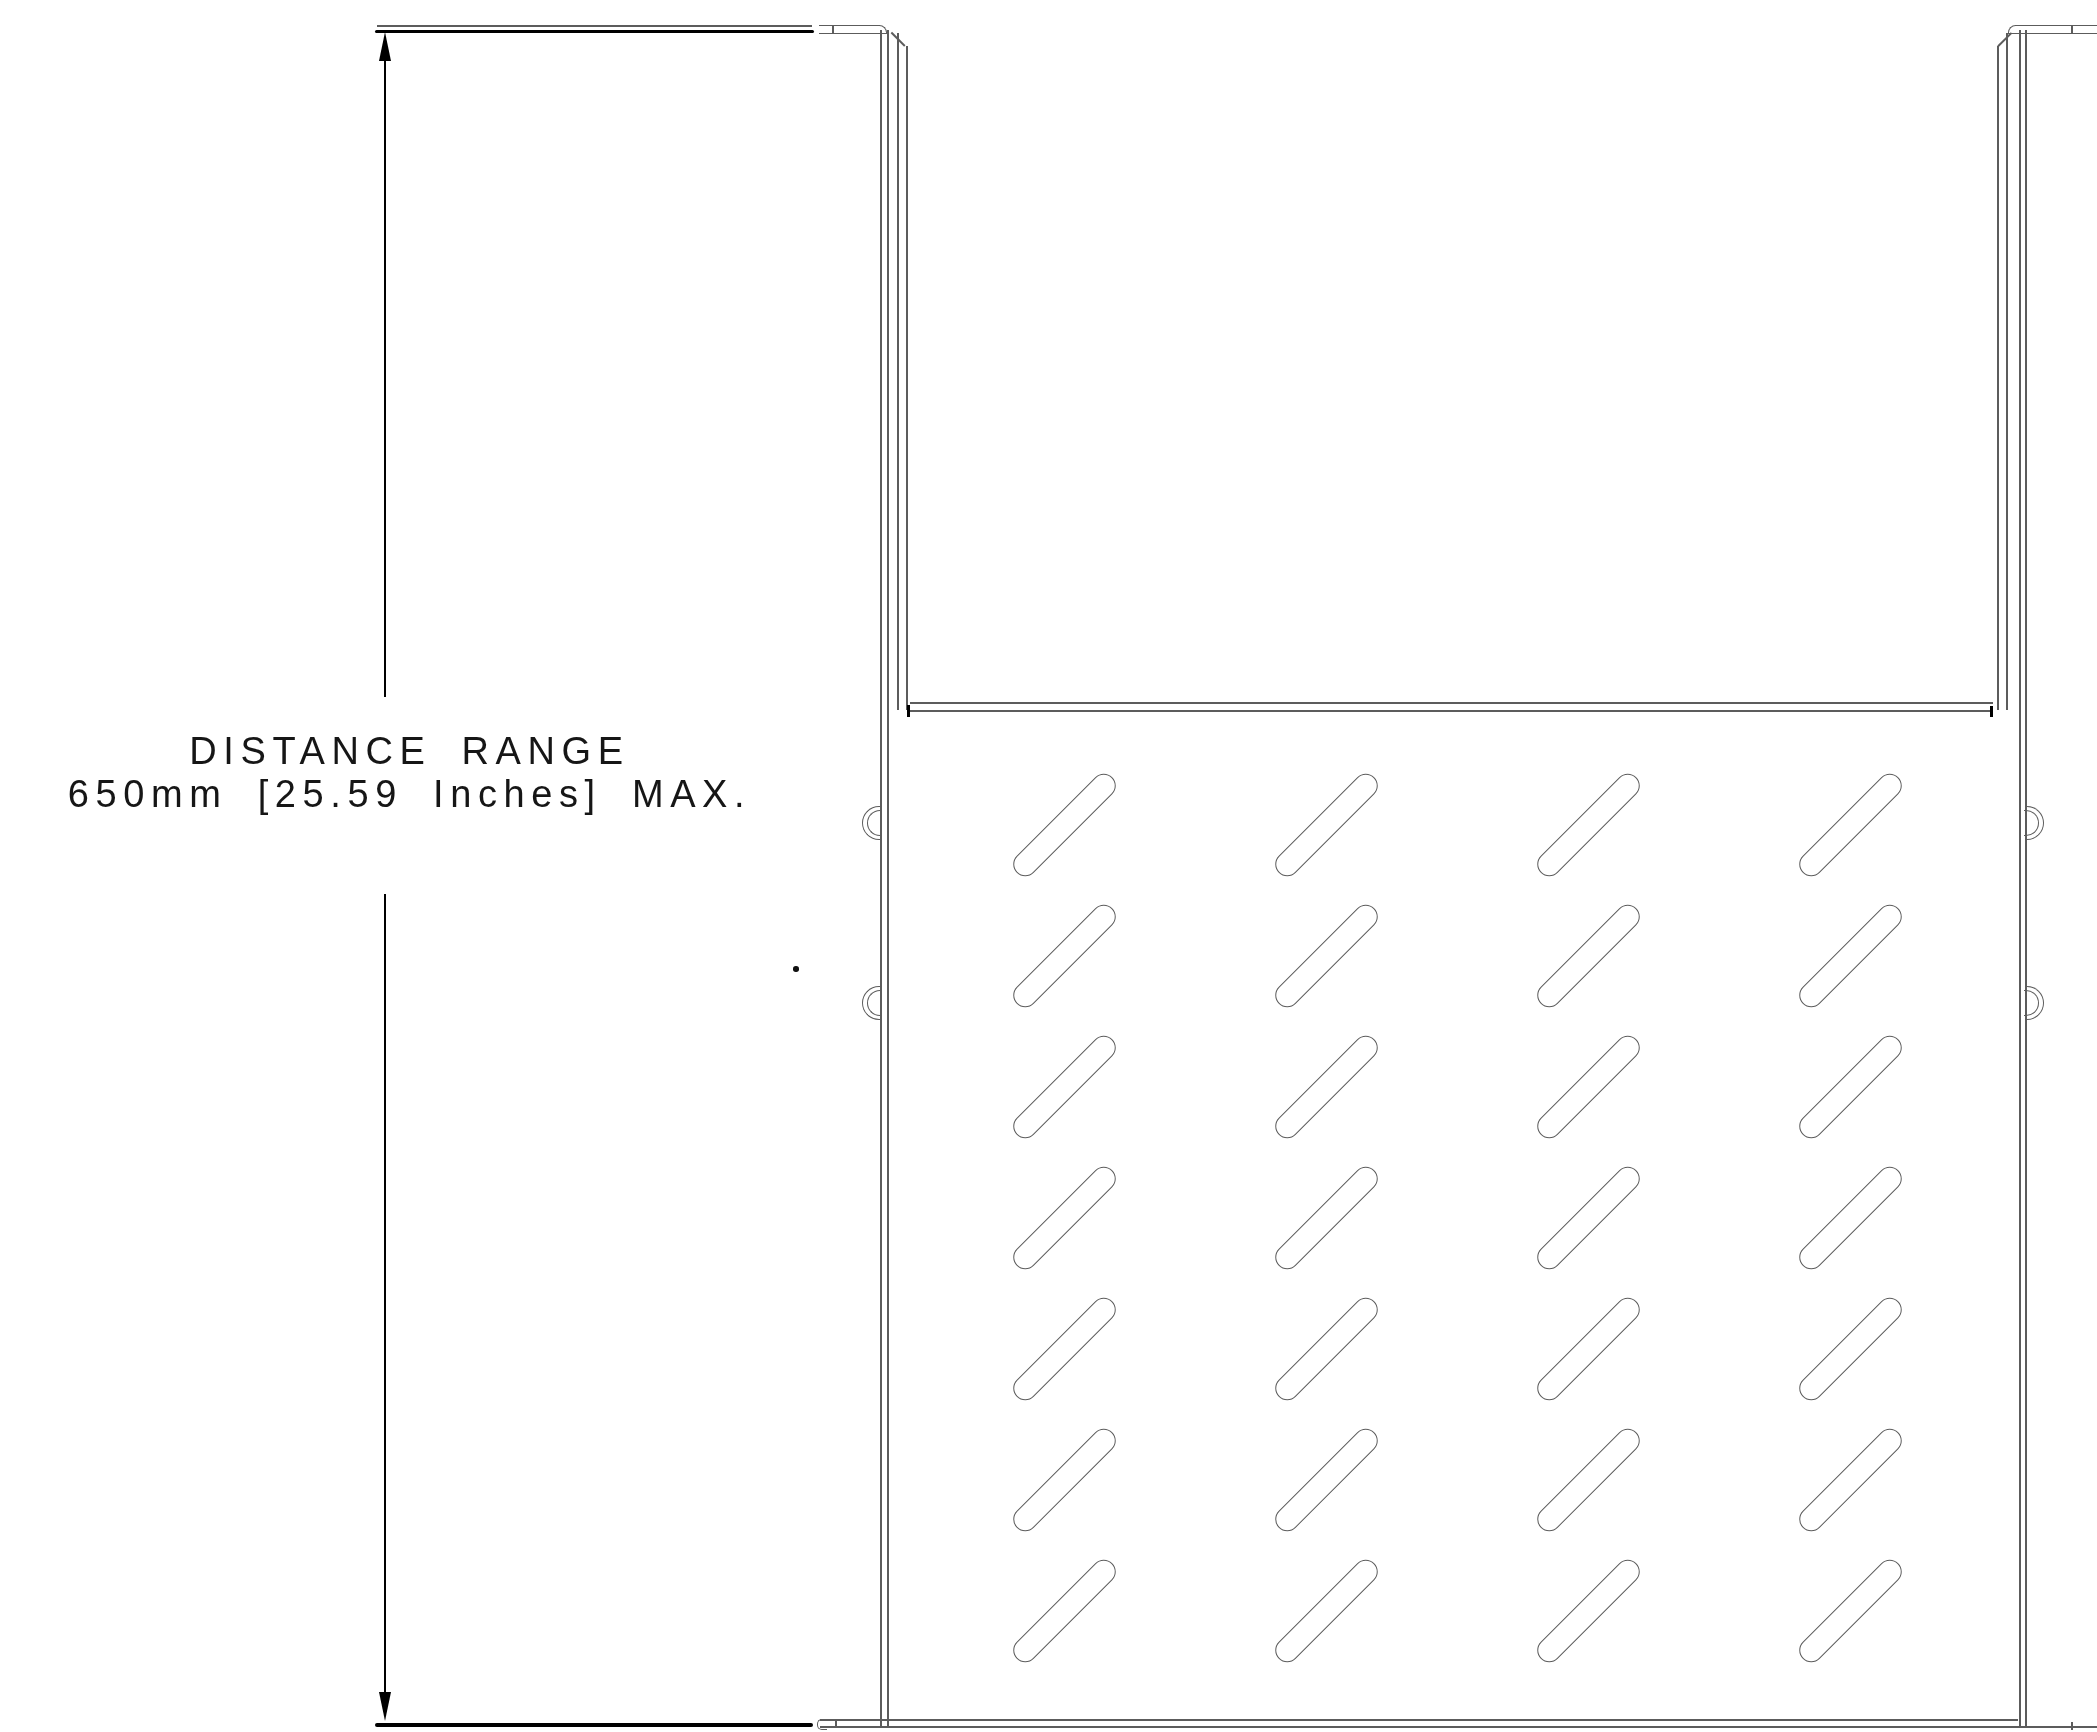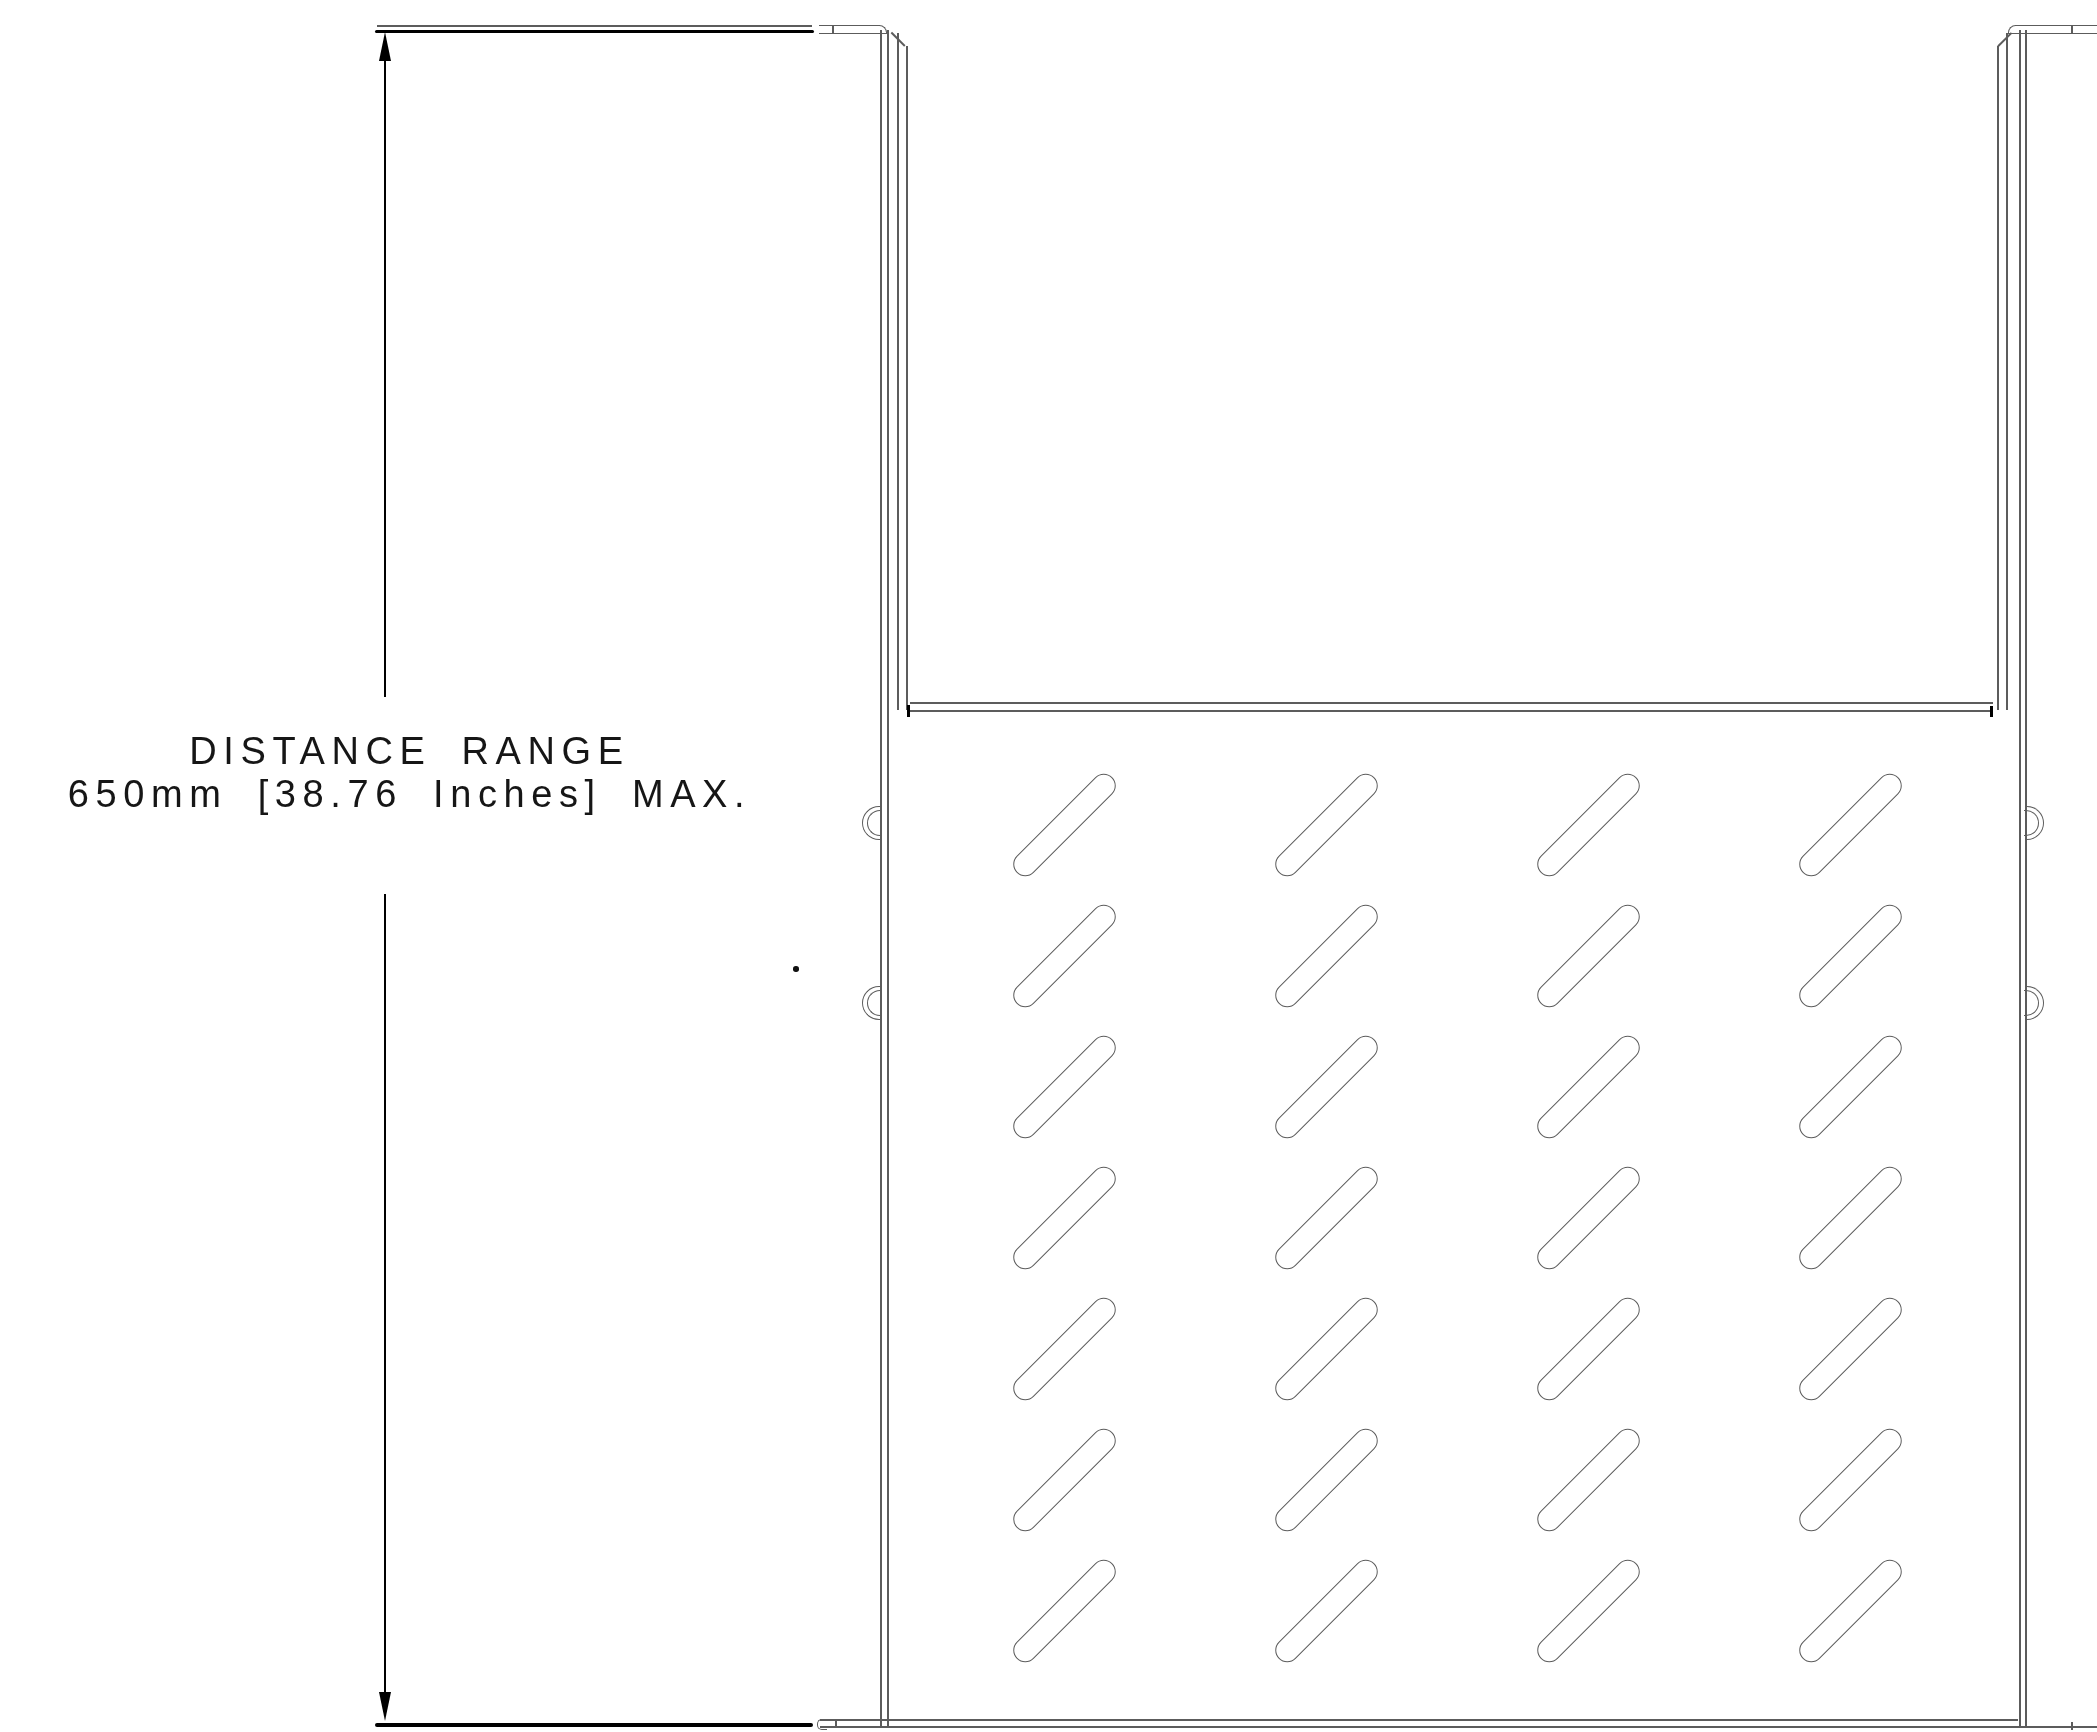--- a/index.html
+++ b/index.html
@@ -33,21 +33,21 @@
   .slot{position:absolute;width:133px;height:22px;border-radius:54px;transform:rotate(-45deg);
         box-sizing:content-box;}
   .speck{position:absolute;width:5.5px;height:5.5px;border-radius:50%;background:#111;}
 </style>
 </head>
 <body>
 
 <div id="canvas">
 
   <div class="dimtext" style="top:732px;">DISTANCE RANGE</div>
-  <div class="dimtext" style="top:775px;">650mm [38.76 Inches] MAX.</div>
+  <div class="dimtext" style="top:775px;">650mm [25.59 Inches] MAX.</div>
 
   <div class="blk" style="left:384px;top:59px;width:1.6px;height:638px;"></div>
   <div class="blk" style="left:384px;top:894px;width:1.6px;height:800px;"></div>
   <div class="arrow up" style="left:379px;top:32px;"></div>
   <div class="arrow down" style="left:379px;top:1692px;"></div>
 
   <div class="ln" style="left:377px;top:25px;width:435px;height:1.6px;"></div>
   <div class="blk" style="left:375px;top:29.5px;width:439px;height:3.8px;border-radius:2.2px;"></div>
 
   <div class="blk" style="left:375px;top:1723px;width:438px;height:3.8px;border-radius:2.2px;"></div>

